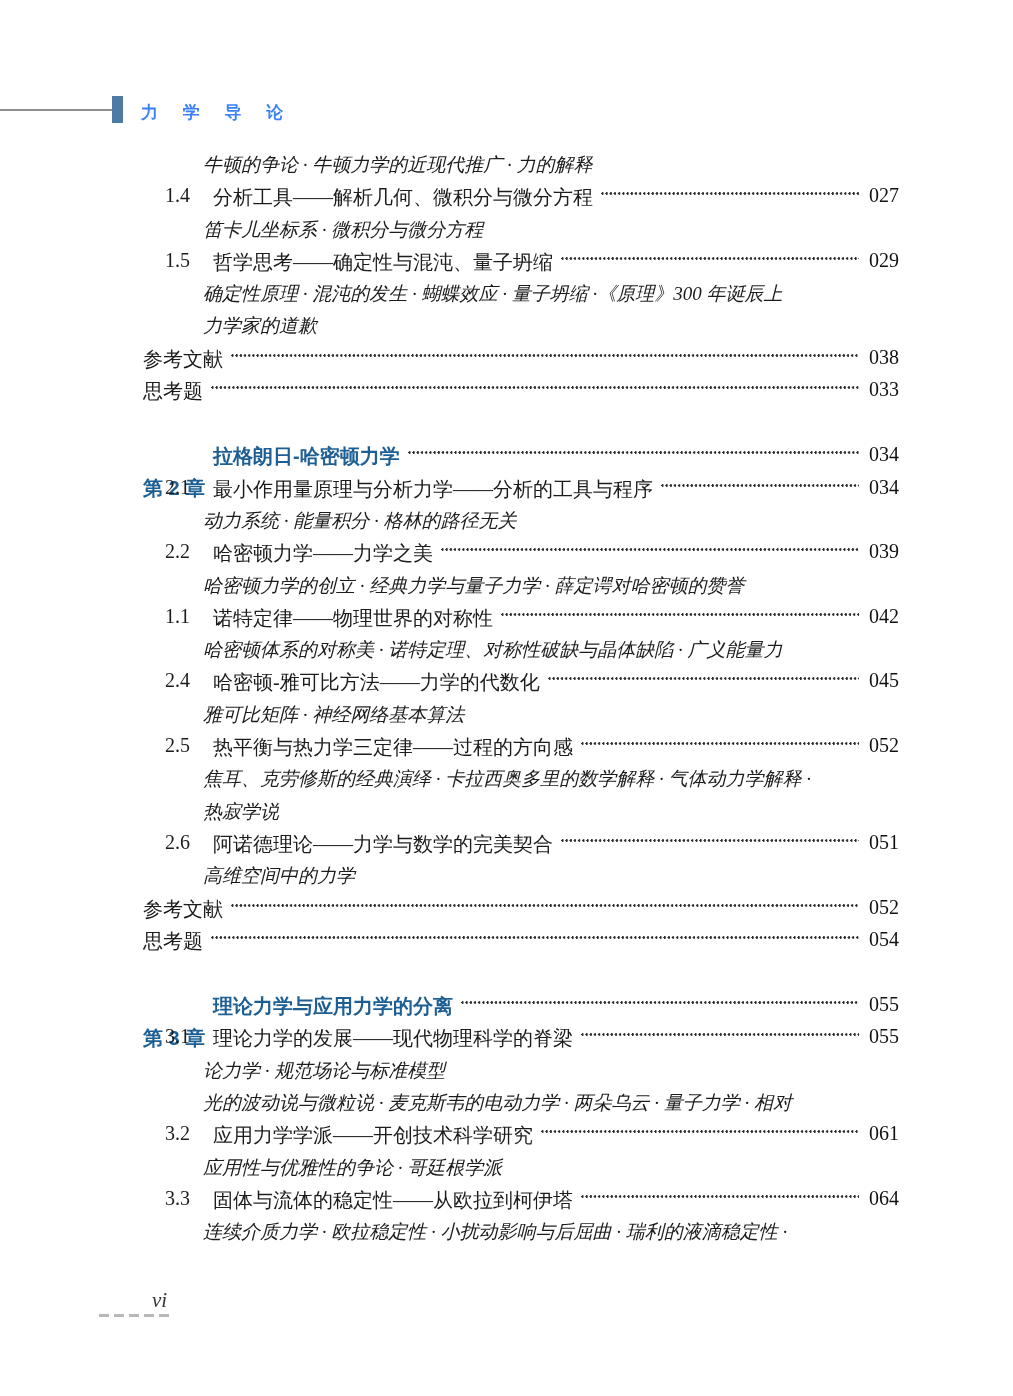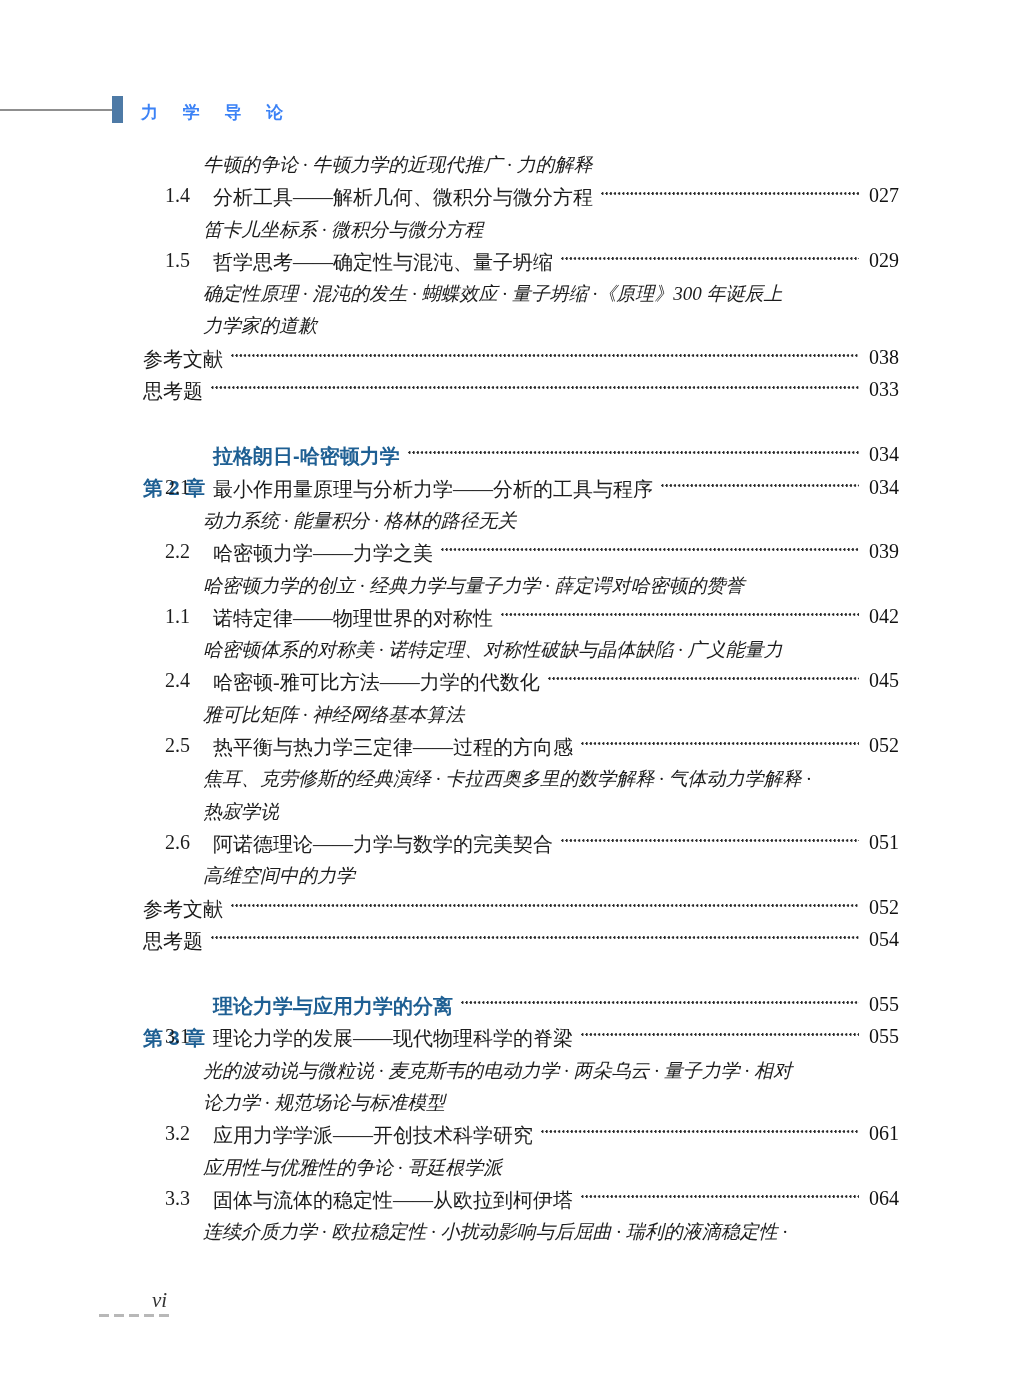--- a/index.html
+++ b/index.html
@@ -198,24 +198,24 @@
       <span class="leader"></span>
       <span class="pagenum">055</span>
     </div>
     <div class="row section">
       <span class="num">3.1</span>
       <span class="title">理论力学的发展——现代物理科学的脊梁</span>
       <span class="leader"></span>
       <span class="pagenum">055</span>
     </div>
     <div class="row sub">
+      <span class="subtext">论力学 · 规范场论与标准模型</span>
+    </div>
+    <div class="row sub">
       <span class="subtext">光的波动说与微粒说 · 麦克斯韦的电动力学 · 两朵乌云 · 量子力学 · 相对</span>
-    </div>
-    <div class="row sub">
-      <span class="subtext">论力学 · 规范场论与标准模型</span>
     </div>
     <div class="row section">
       <span class="num">3.2</span>
       <span class="title">应用力学学派——开创技术科学研究</span>
       <span class="leader"></span>
       <span class="pagenum">061</span>
     </div>
     <div class="row sub">
       <span class="subtext">应用性与优雅性的争论 · 哥廷根学派</span>
     </div>

